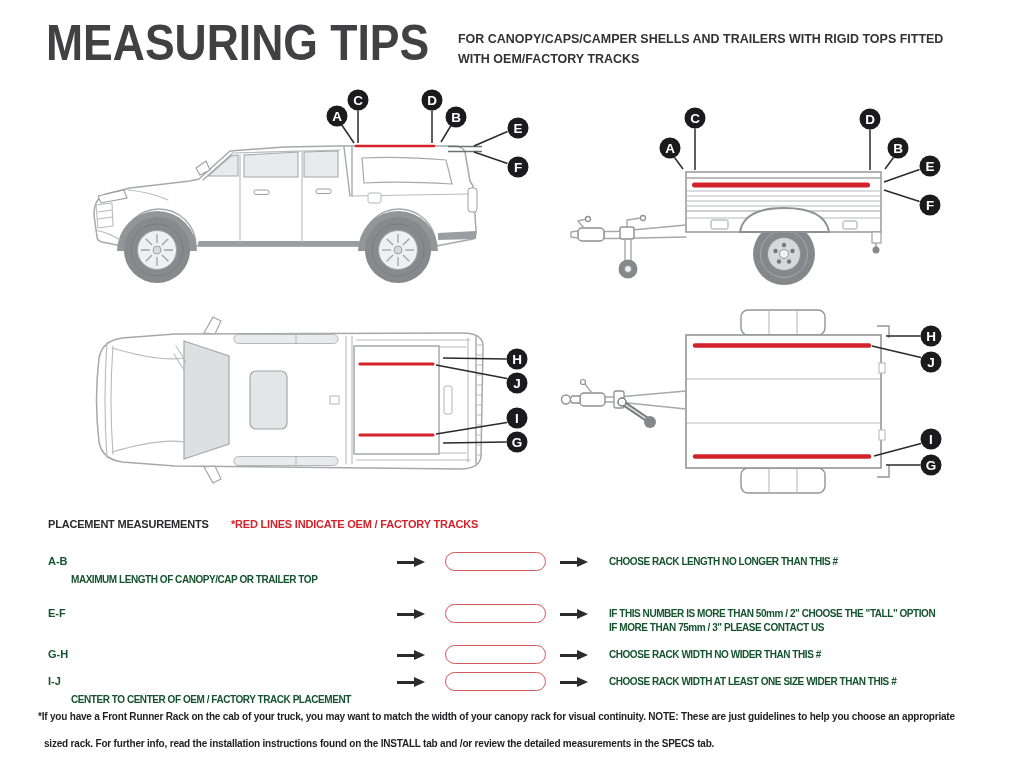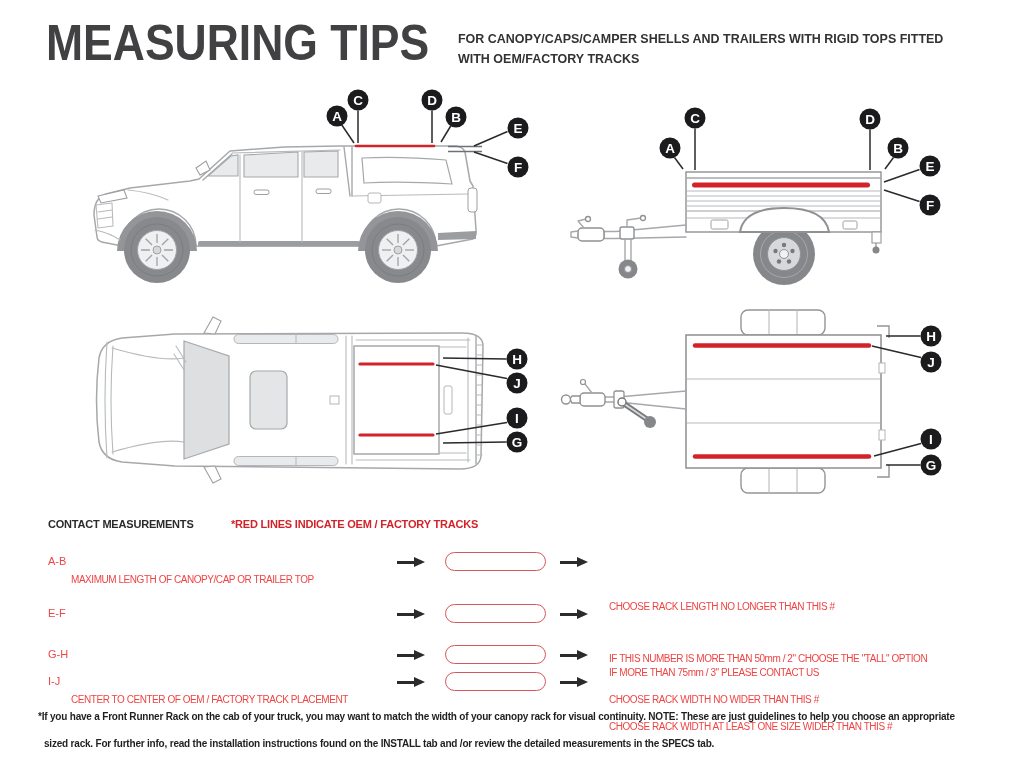--- a/index.html
+++ b/index.html
@@ -6,27 +6,27 @@
   .page{position:relative;width:1024px;height:768px;background:#ffffff;overflow:hidden;
         font-family:"Liberation Sans",sans-serif;border-radius:7px;}
   .title{position:absolute;left:46px;top:16px;font-size:50px;font-weight:bold;color:#414042;
          line-height:54px;white-space:nowrap;transform:scaleX(0.89);transform-origin:left top;}
   .subtitle{position:absolute;left:458px;top:29px;font-size:13px;font-weight:bold;color:#323234;
             line-height:20px;white-space:nowrap;transform:scaleX(0.96);transform-origin:left top;}
   svg.diagrams{position:absolute;left:0;top:0;}
   .mhead{position:absolute;top:518px;left:0;width:1024px;height:16px;font-weight:bold;}
   .mhead .h{position:absolute;left:48px;font-size:11px;letter-spacing:-0.2px;color:#2b2b2d;white-space:nowrap;}
   .mhead .legend{position:absolute;left:198px;font-size:11px;letter-spacing:-0.2px;color:#d2232a;white-space:nowrap;margin-left:33px;}
-  .mrow{position:absolute;left:0;width:964px;height:36px;font-weight:normal;color:#ef4444;}
+  .mrow{position:absolute;left:0;width:964px;height:36px;font-weight:bold;color:#14532d;}
   .mrow .code{position:absolute;left:48px;top:5px;font-size:11px;white-space:nowrap;}
   .mrow .desc{position:absolute;left:71px;top:5px;font-size:10px;letter-spacing:-0.45px;
               line-height:13.5px;white-space:nowrap;margin-top:18px;}
   .mrow .desc span{display:block;}
   .mrow .result{position:absolute;left:609px;top:5px;font-size:10px;letter-spacing:-0.45px;
-                line-height:13.5px;white-space:nowrap;margin-top:45px;}
+                line-height:13.5px;white-space:nowrap;}
   .mrow .result span{display:block;}
   .arrow{position:absolute;top:7px;display:flex;align-items:center;height:10px;}
   .arrow .shaft{width:17px;height:3px;background:#2b2b2d;}
   .arrow .head{width:0;height:0;border-left:11px solid #2b2b2d;
                border-top:5px solid transparent;border-bottom:5px solid transparent;}
   .a1{left:397px;}  .a2{left:560px;}
   .pill{position:absolute;left:445px;top:2px;width:101px;height:19px;border:1.5px solid #d8565d;
         border-radius:11px;background:#fff;box-sizing:border-box;}
   .footnote{position:absolute;left:38px;top:710px;width:975px;font-size:10px;font-weight:bold;
             color:#1f1f21;line-height:14.5px;letter-spacing:-0.2px;}
@@ -266,21 +266,21 @@
         <text class="lbltxt" x="931" y="366.8">J</text>
         <circle class="lbl" cx="931" cy="439" r="10.5"></circle>
         <text class="lbltxt" x="931" y="443.8">I</text>
         <circle class="lbl" cx="931" cy="465" r="10.5"></circle>
         <text class="lbltxt" x="931" y="469.8">G</text>
       </g>
     </g>
   </svg>
 
   <div class="mhead">
-    <span class="h">CONTACT MEASUREMENTS</span>
+    <span class="h">PLACEMENT MEASUREMENTS</span>
     <span class="legend">*RED LINES INDICATE OEM / FACTORY TRACKS</span>
   </div>
 
   <div class="mrow" style="top:550px">
     <span class="code">A-B</span>
     <span class="desc">
         <span>MAXIMUM  LENGTH OF CANOPY/CAP OR TRAILER TOP</span>
       </span>
     <span class="arrow a1">
         <span class="shaft"></span>

